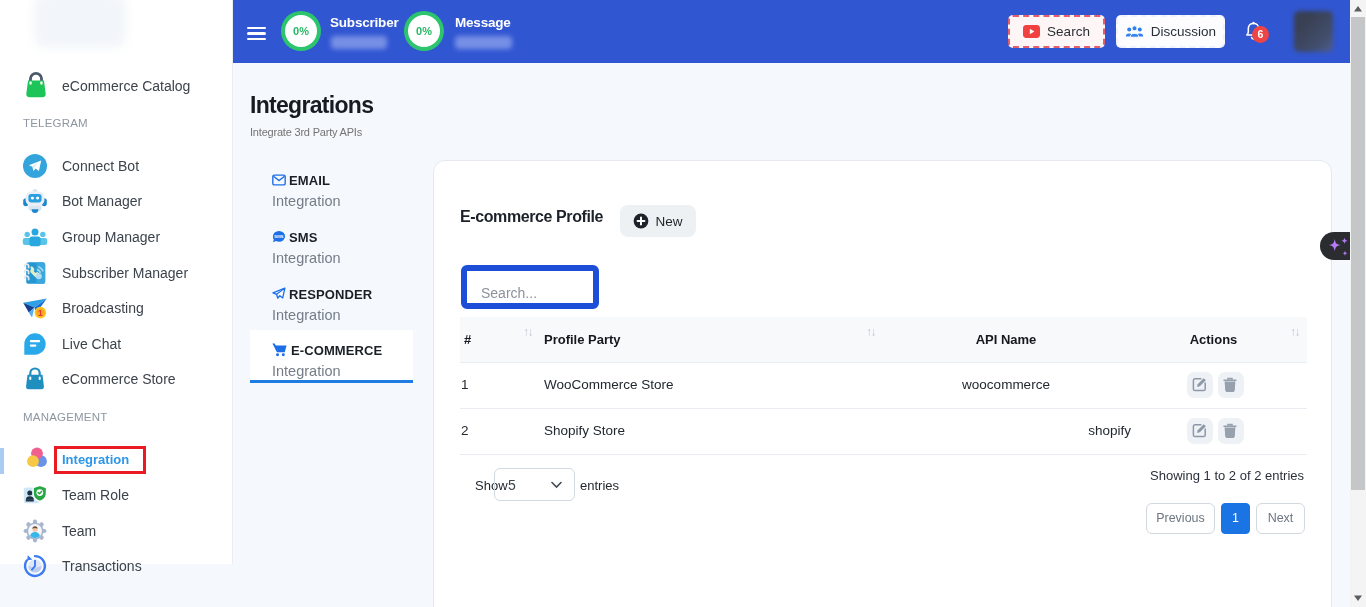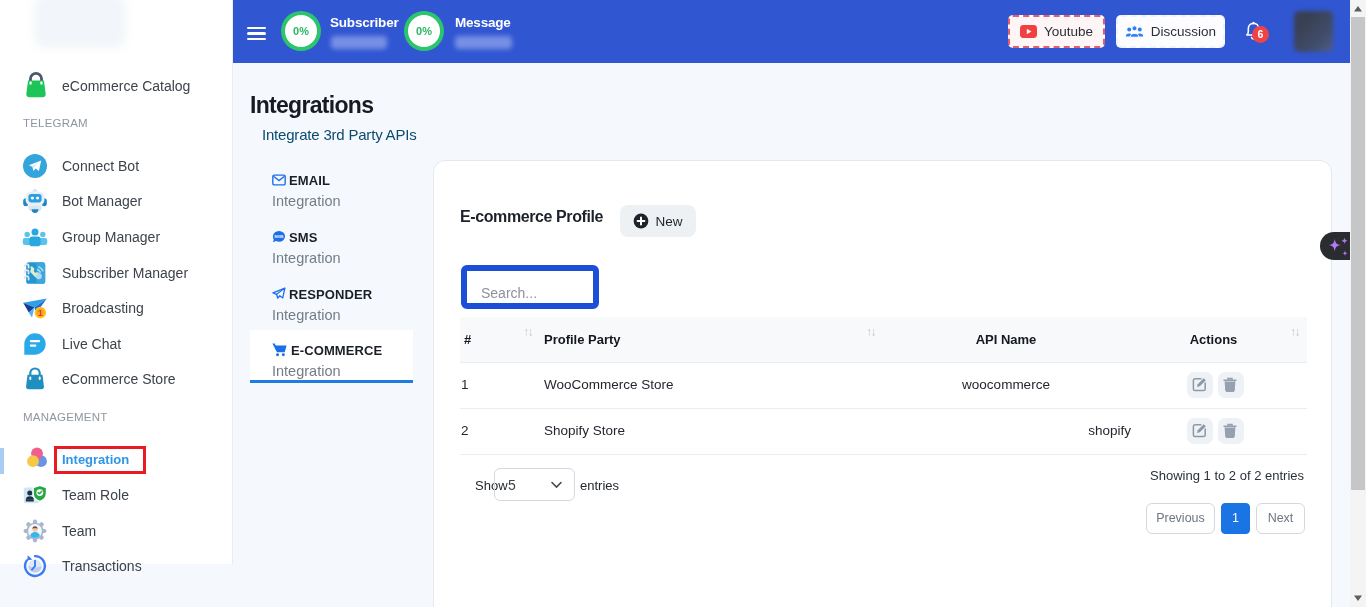--- a/index.html
+++ b/index.html
@@ -23,21 +23,21 @@
 .ring .inner { position:absolute; left:4px; top:4px; width:32px; height:32px; border-radius:50%; background:#fff; text-align:center; line-height:32px; font-size:11px; font-weight:bold; color:#27b865; }
 .nlabel { position:absolute; top:15px; font-size:13.5px; font-weight:bold; color:#fff; letter-spacing:-0.2px; }
 .nblur { position:absolute; top:36px; height:13px; background:rgba(203,216,255,0.45); border-radius:4px; filter:blur(2.5px); }
 .nbtn { background-clip:padding-box; position:absolute; top:15px; height:33px; border-radius:5px; font-size:13.5px; color:#2b3035; display:flex; align-items:center; justify-content:center; gap:7px; }
 #ytbtn { left:775px; width:97px; background:#fdf5f6; border:2px dashed #e35d6a; }
 #dsbtn { left:883px; width:109px; background:#fdfdff; border:2px dashed #eef2ff; }
 #avatar { position:absolute; left:1061px; top:11px; width:39px; height:41px; border-radius:5px; background:linear-gradient(135deg,#394053 25%, #414d6a 70%, #4e5e92 100%); filter:blur(2px); }
 
 
 #h1 { position:absolute; left:250px; top:92px; font-size:23px; font-weight:bold; letter-spacing:-0.7px; color:#171b21; }
-#h1sub { position:absolute; left:262px; top:126px; font-size:15px; letter-spacing:-0.2px; color:#0c4a6e; }
+#h1sub { position:absolute; left:250px; top:126px; font-size:11px; letter-spacing:-0.2px; color:#737373; }
 
 
 .tab { position:absolute; left:250px; width:163px; }
 .tab .t1 { position:absolute; left:22px; top:0; width:140px; height:16px; }
 .tab .t1 svg { position:absolute; left:0; top:0; }
 .tab .t1 b { position:absolute; left:17px; top:1px; font-size:13px; font-weight:bold; color:#1a1f26; letter-spacing:0.1px; white-space:nowrap; }
 .tab .t2 { position:absolute; left:22px; top:21px; font-size:14.5px; color:#747d87; }
 #tabactive { position:absolute; left:250px; top:330px; width:163px; height:53px; background:#fff; border-bottom:3px solid #1f7ce0; }
 
 
@@ -223,21 +223,21 @@
     <div class="ring" style="left:171px;">
         <div class="inner">0%</div>
       </div>
     <div class="nlabel" style="left:222px;">Message</div>
     <div class="nblur" style="left:222px; width:57px;"></div>
     <div class="nbtn" id="ytbtn">
       <svg width="17" height="13" viewBox="0 0 17 13">
           <rect width="17" height="13" rx="3.4" fill="#f04040"></rect>
           <path d="M6.8 3.8 L11.4 6.5 L6.8 9.2z" fill="#fff"></path>
         </svg>
-      <span>Youtube</span>
+      <span>Search</span>
     </div>
     <div class="nbtn" id="dsbtn">
       <svg width="19" height="14" viewBox="0 0 19 14">
           <g fill="#2f7ff0">
             <circle cx="4.2" cy="4.4" r="2"></circle>
             <circle cx="14.8" cy="4.4" r="2"></circle>
             <path d="M0.8 11.4 a3.4 3 0 0 1 6.8 0z"></path>
             <path d="M11.4 11.4 a3.4 3 0 0 1 6.8 0z"></path>
           </g>
           <g fill="#2f7ff0" stroke="#fdfdff" stroke-width="1">

